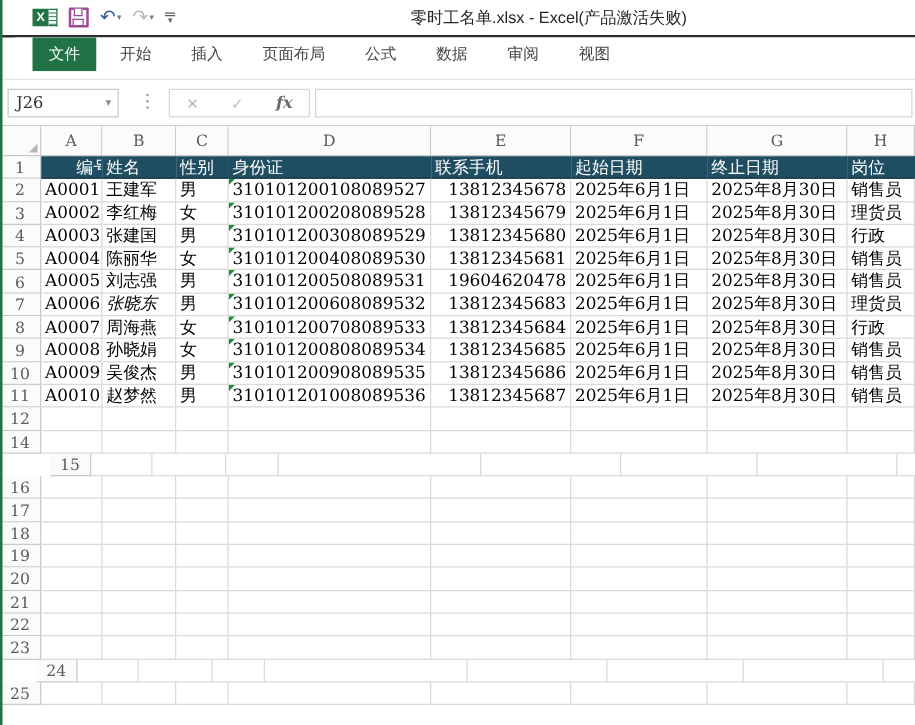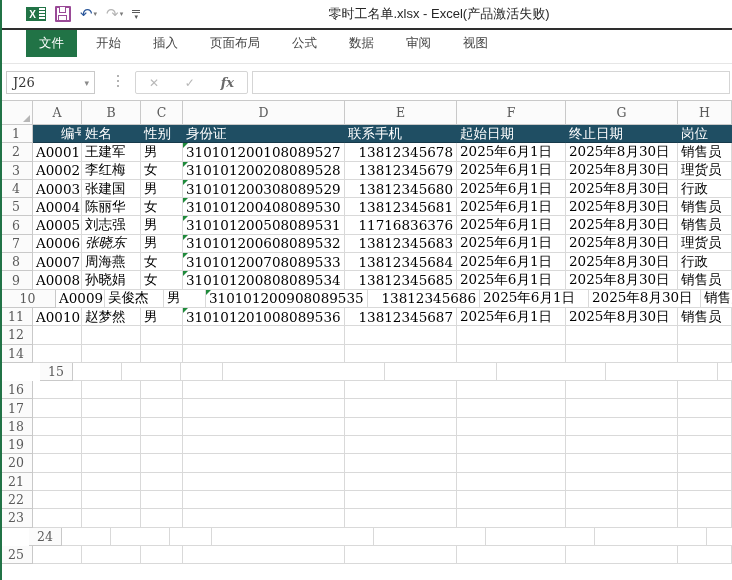--- a/index.html
+++ b/index.html
@@ -286,21 +286,21 @@
           <span>刘志强</span>
         </div>
         <div class="cell" style="width: 42px; height: 18.3px;">
           <span>男</span>
         </div>
         <div class="cell" style="width: 162px; height: 18.3px;">
           <span class="err-tri"></span>
           <span>310101200508089531</span>
         </div>
         <div class="cell right" style="width: 112px; height: 18.3px;">
-          <span>11716836376</span>
+          <span>19604620478</span>
         </div>
         <div class="cell" style="width: 109px; height: 18.3px;">
           <span>2025年6月1日</span>
         </div>
         <div class="cell" style="width: 112px; height: 18.3px;">
           <span>2025年8月30日</span>
         </div>
         <div class="cell" style="width: 54px; height: 18.3px;">
           <span>销售员</span>
         </div>
@@ -383,21 +383,21 @@
           <span>2025年6月1日</span>
         </div>
         <div class="cell" style="width: 112px; height: 18.3px;">
           <span>2025年8月30日</span>
         </div>
         <div class="cell" style="width: 54px; height: 18.3px;">
           <span>销售员</span>
         </div>
       </div>
       <div class="grow" style="height: 18.3px;">
-        <div class="rnum" style="width: 56px; height: 18.3px;">10</div>
+        <div class="rnum" style="width: 33px; height: 18.3px;">10</div>
         <div class="cell" style="width: 49px; height: 18.3px;">
           <span>A0009</span>
         </div>
         <div class="cell" style="width: 59px; height: 18.3px;">
           <span>吴俊杰</span>
         </div>
         <div class="cell" style="width: 42px; height: 18.3px;">
           <span>男</span>
         </div>
         <div class="cell" style="width: 162px; height: 18.3px;">

